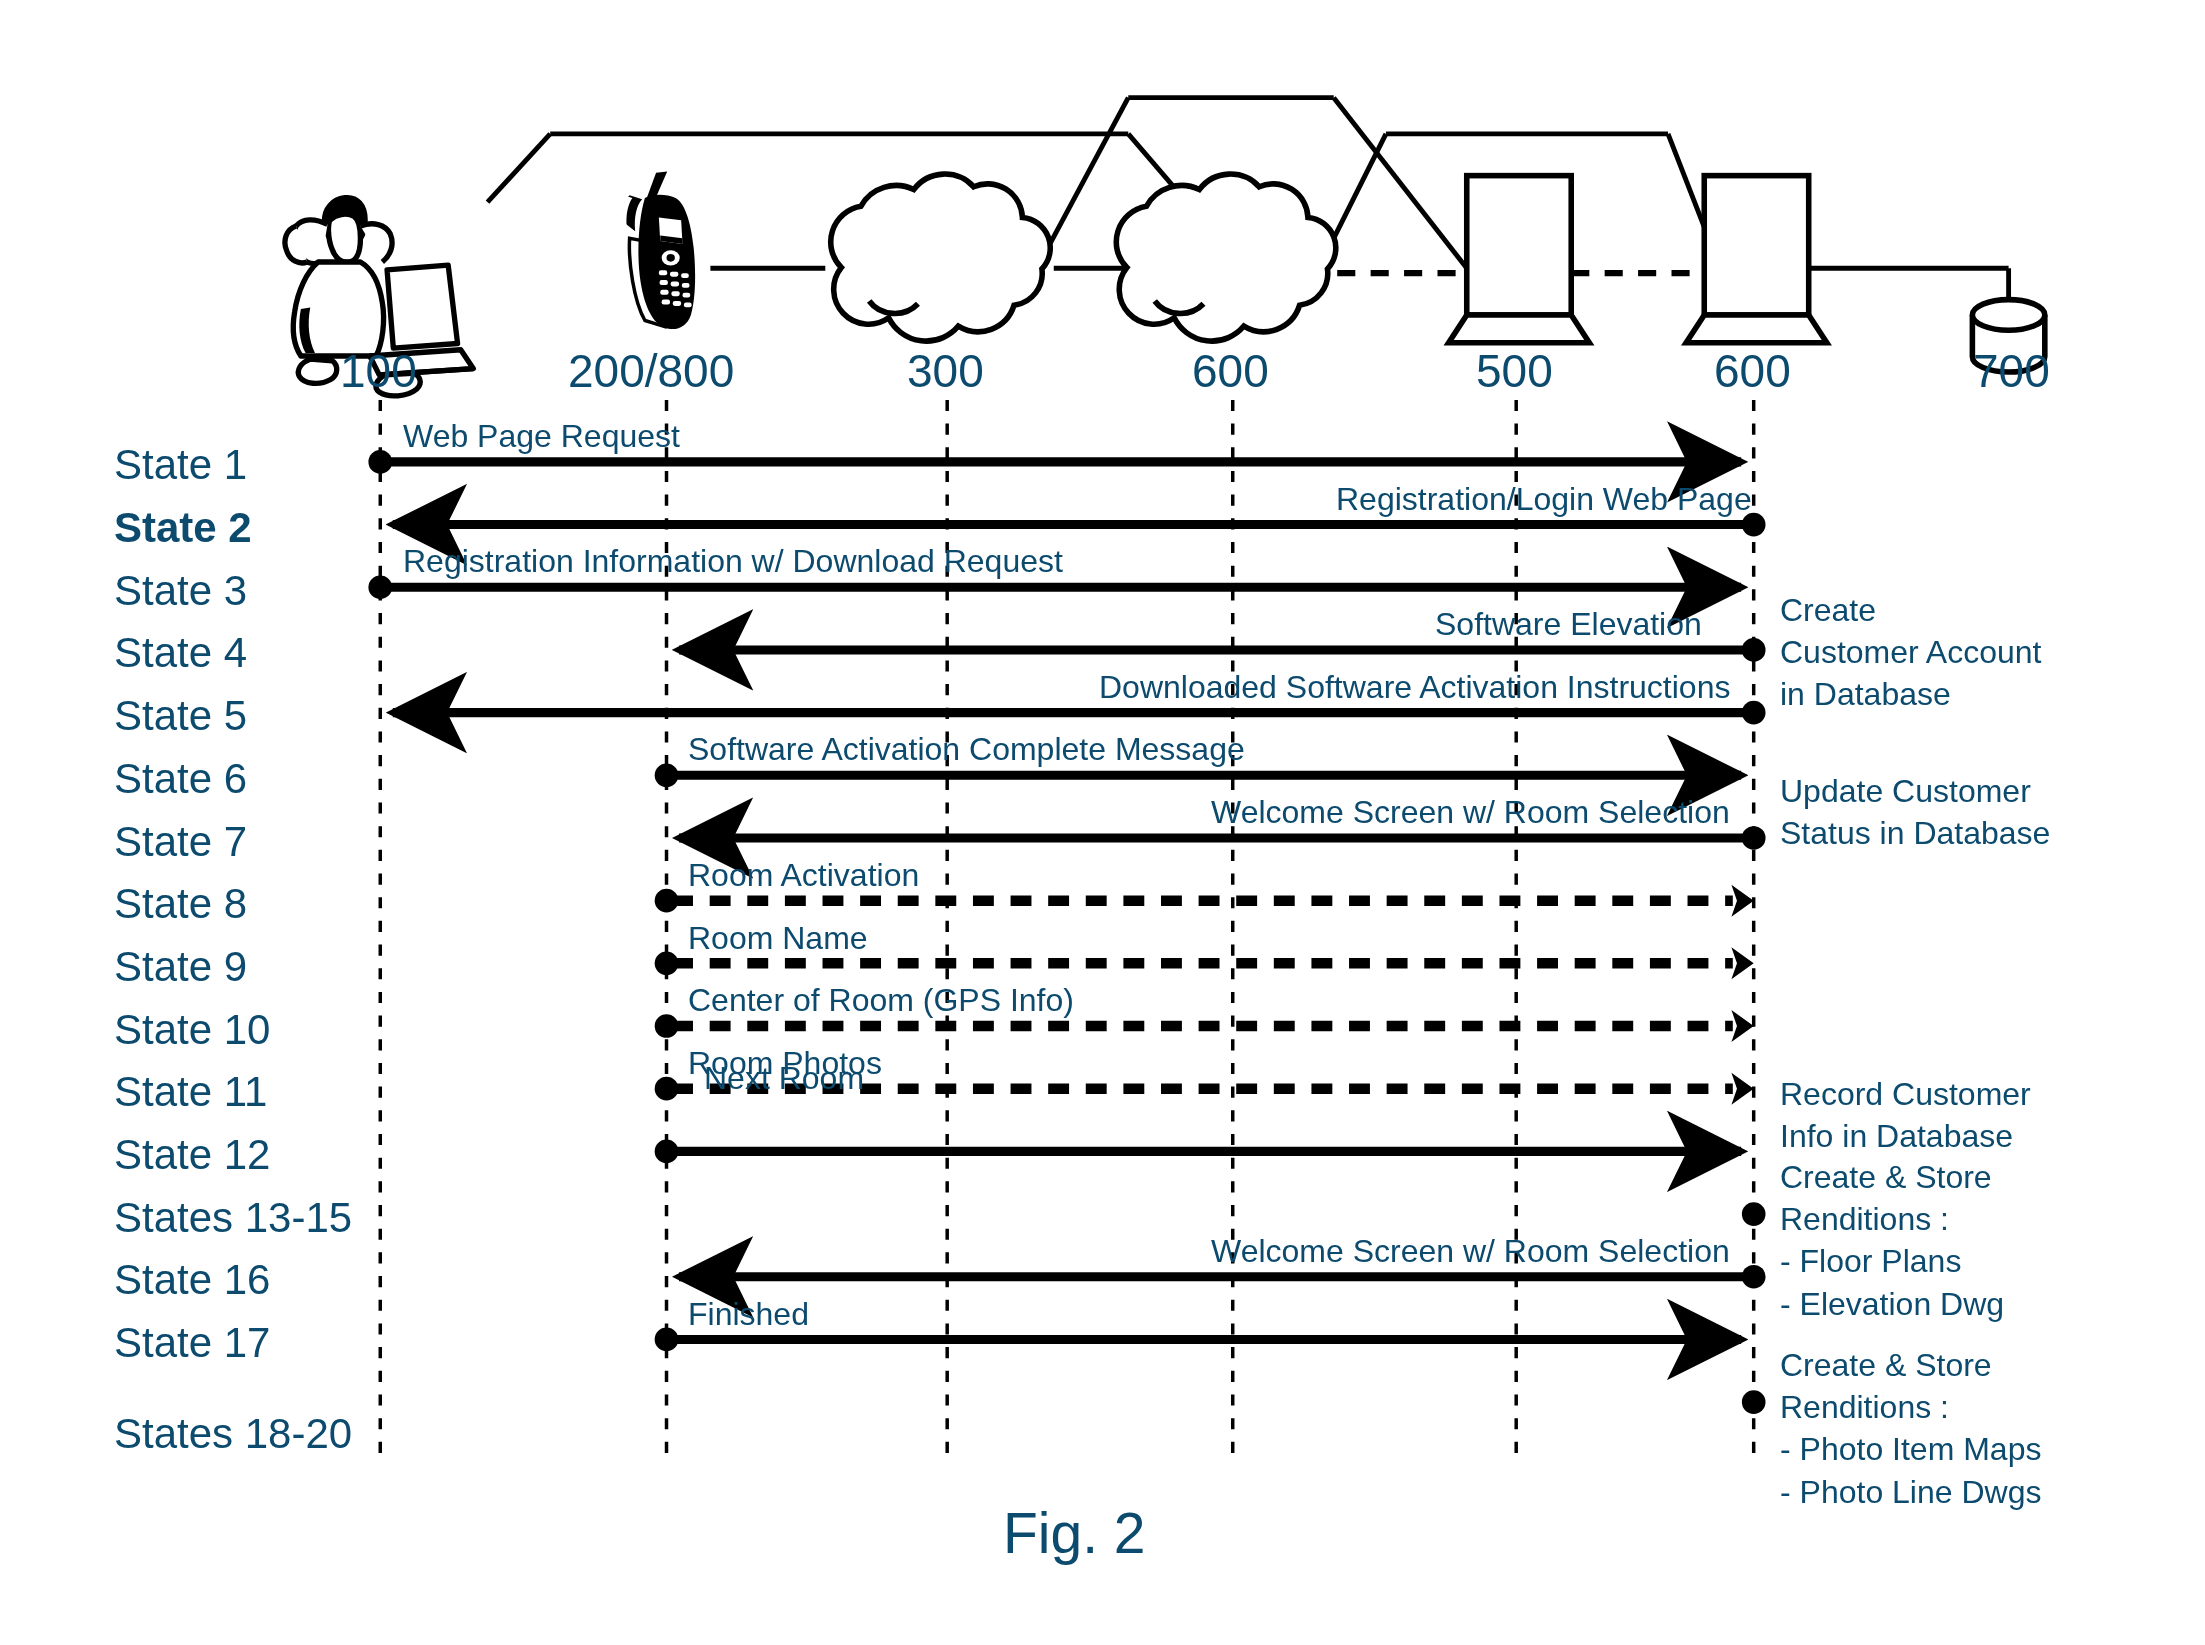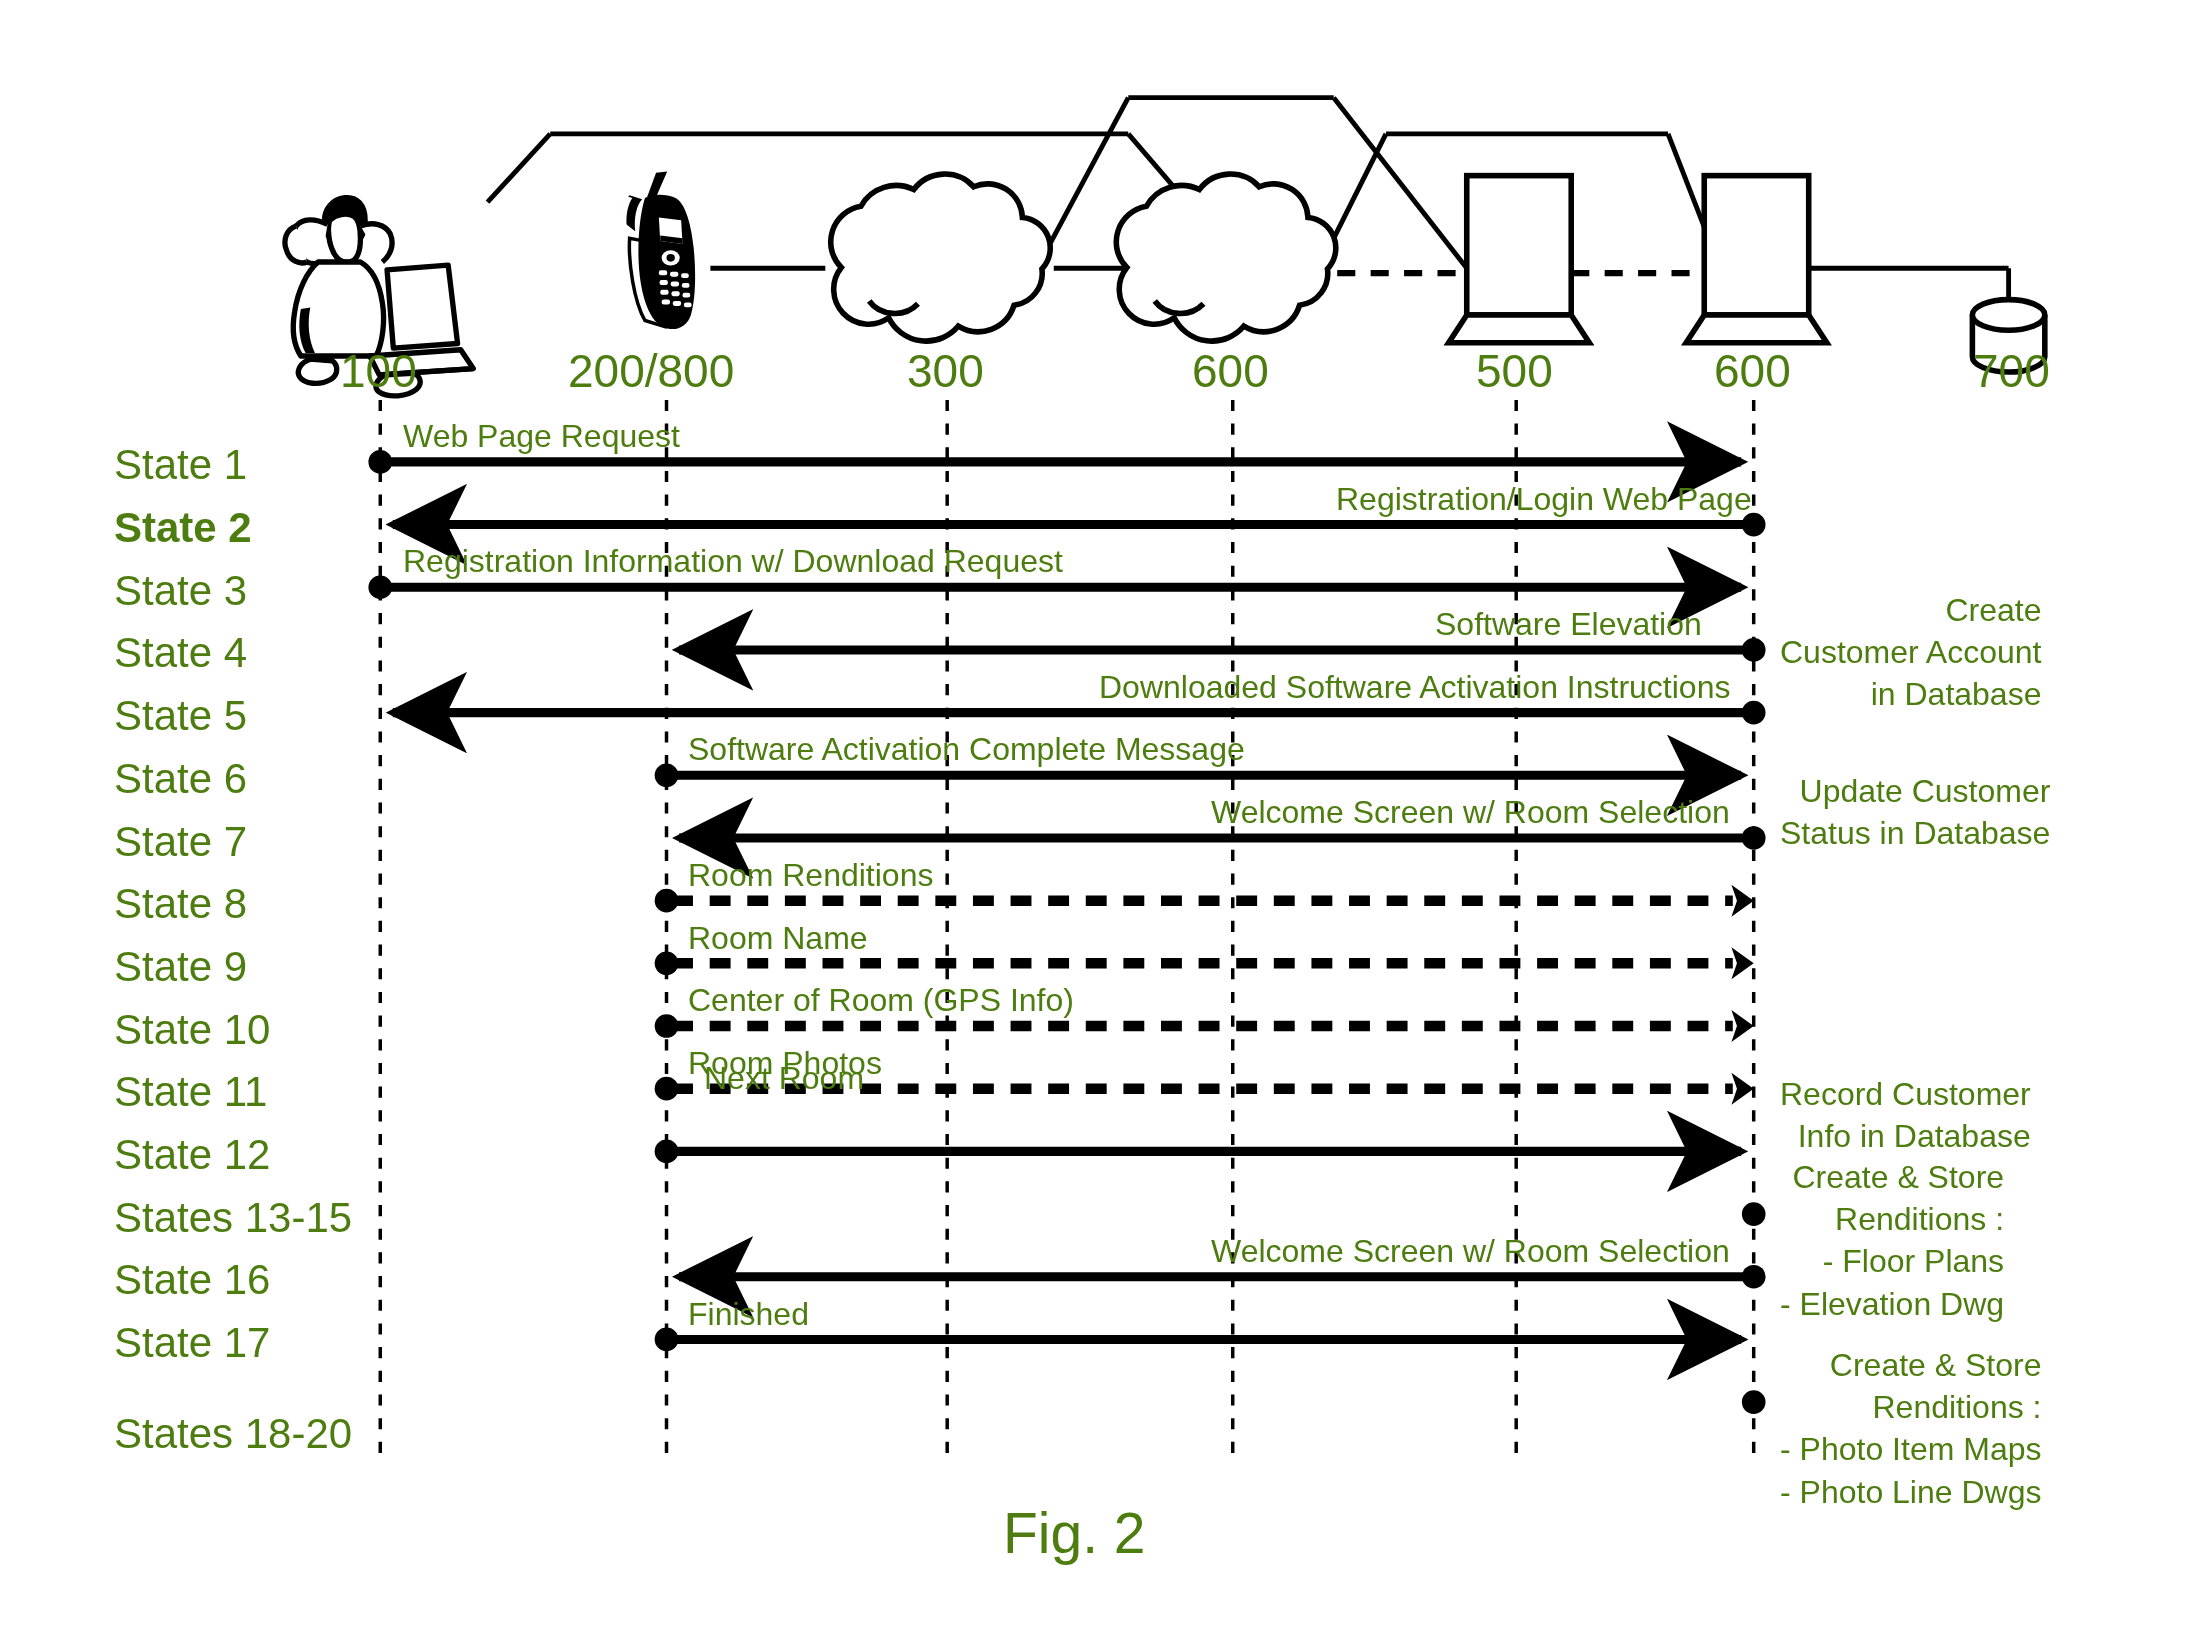--- a/index.html
+++ b/index.html
@@ -1,20 +1,20 @@
 <!DOCTYPE html>
 <html style="font-size:11px"><head>
 <meta charset="utf-8">
 <style>
   html,body{margin:0;padding:0;background:#ffffff;}
   body{width:2205px;height:1646px;position:relative;overflow:hidden;
        font-family:"Liberation Sans","DejaVu Sans",sans-serif;color:#000;}
   #stage{position:absolute;left:0;top:0;width:2205px;height:1646px;}
   svg.layer{position:absolute;left:0;top:0;width:2205px;height:1646px;overflow:visible;}
-  .txt{position:absolute;white-space:nowrap;color:#4d7c0f;line-height:1;text-align:right;}
+  .txt{position:absolute;white-space:nowrap;color:#0c4a6e;line-height:1;}
   .state-label{font-size:42px;}
   .node-label{font-size:46px;}
   .msg-label{font-size:32px;}
   .note{font-size:32px;line-height:1.32;}
   .figcap{font-size:57px;}
 </style>
 </head>
 <body>
 
 <div id="stage">
@@ -281,21 +281,21 @@
   </div>
 
   <div>
     <div class="txt msg-label" style="left:403px;top:420px;">Web Page Request</div>
     <div class="txt msg-label" style="left:1336px;top:483px;">Registration/Login Web Page</div>
     <div class="txt msg-label" style="left:403px;top:545px;">Registration Information w/ Download Request</div>
     <div class="txt msg-label" style="left:1435px;top:608px;">Software Elevation</div>
     <div class="txt msg-label" style="left:1099px;top:671px;">Downloaded Software Activation Instructions</div>
     <div class="txt msg-label" style="left:688px;top:733px;">Software Activation Complete Message</div>
     <div class="txt msg-label" style="left:1211px;top:796px;">Welcome Screen w/ Room Selection</div>
-    <div class="txt msg-label" style="left:688px;top:859px;">Room Renditions</div>
+    <div class="txt msg-label" style="left:688px;top:859px;">Room Activation</div>
     <div class="txt msg-label" style="left:688px;top:922px;">Room Name</div>
     <div class="txt msg-label" style="left:688px;top:984px;">Center of Room (GPS Info)</div>
     <div class="txt msg-label" style="left:688px;top:1047px;">Room Photos</div>
     <div class="txt msg-label" style="left:688px;top:1062px;margin-left:16px;">Next Room</div>
     <div class="txt msg-label" style="left:1211px;top:1235px;">Welcome Screen w/ Room Selection</div>
     <div class="txt msg-label" style="left:688px;top:1298px;">Finished</div>
   </div>
 
   <div>
 

